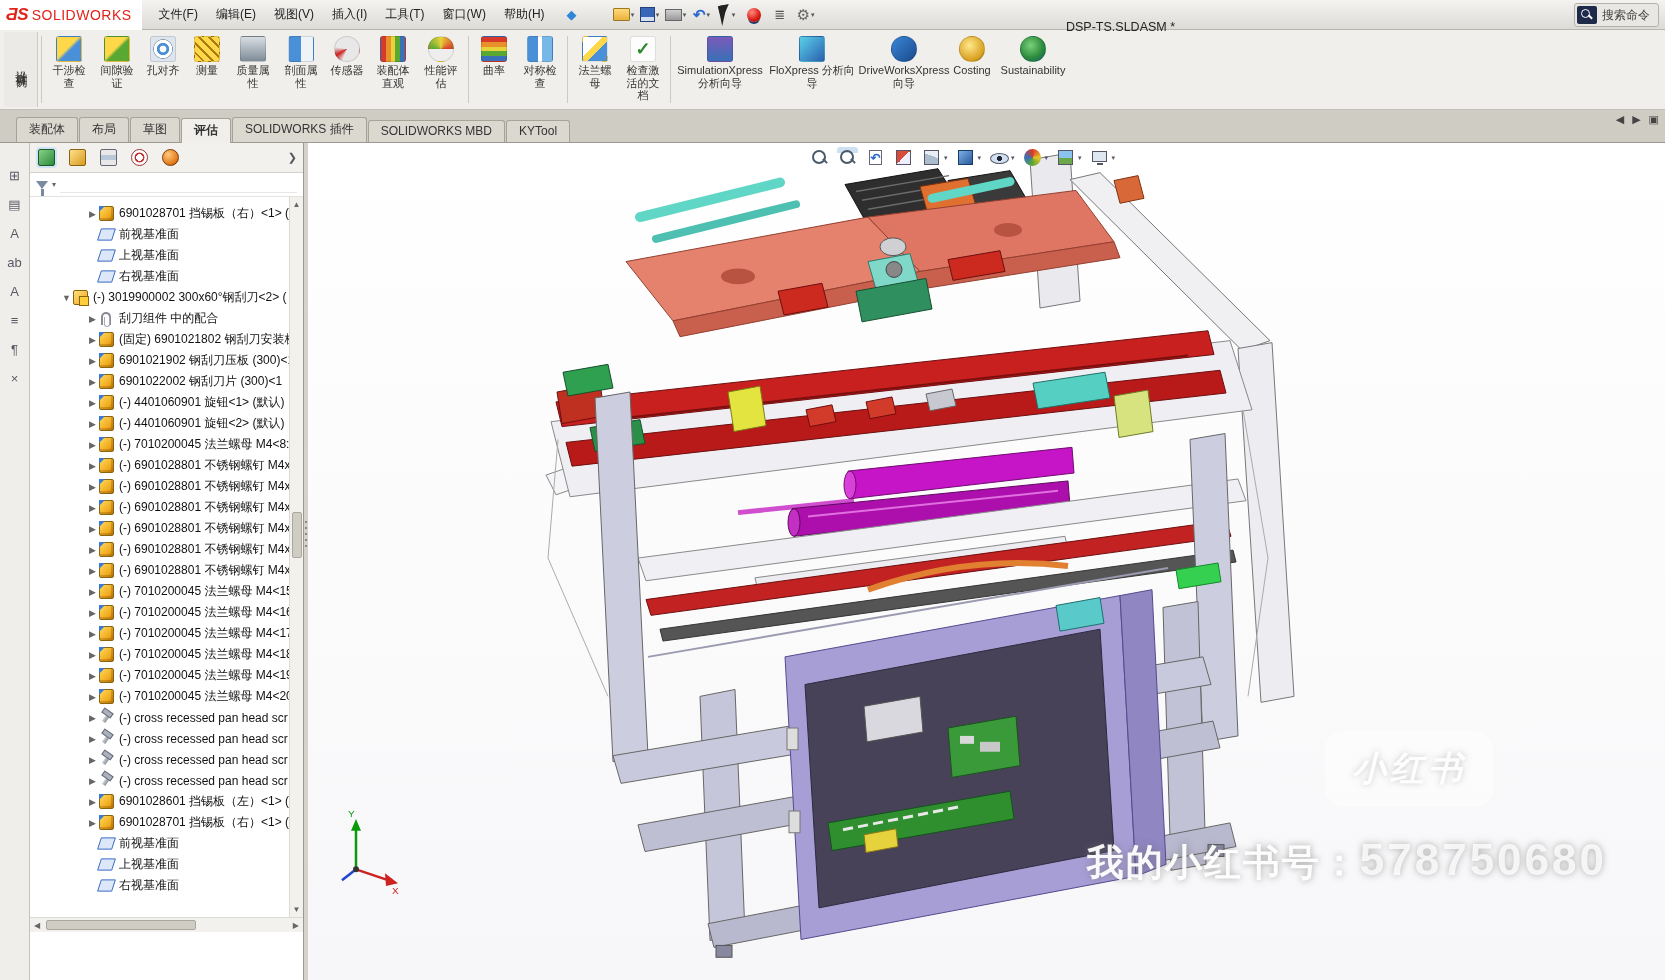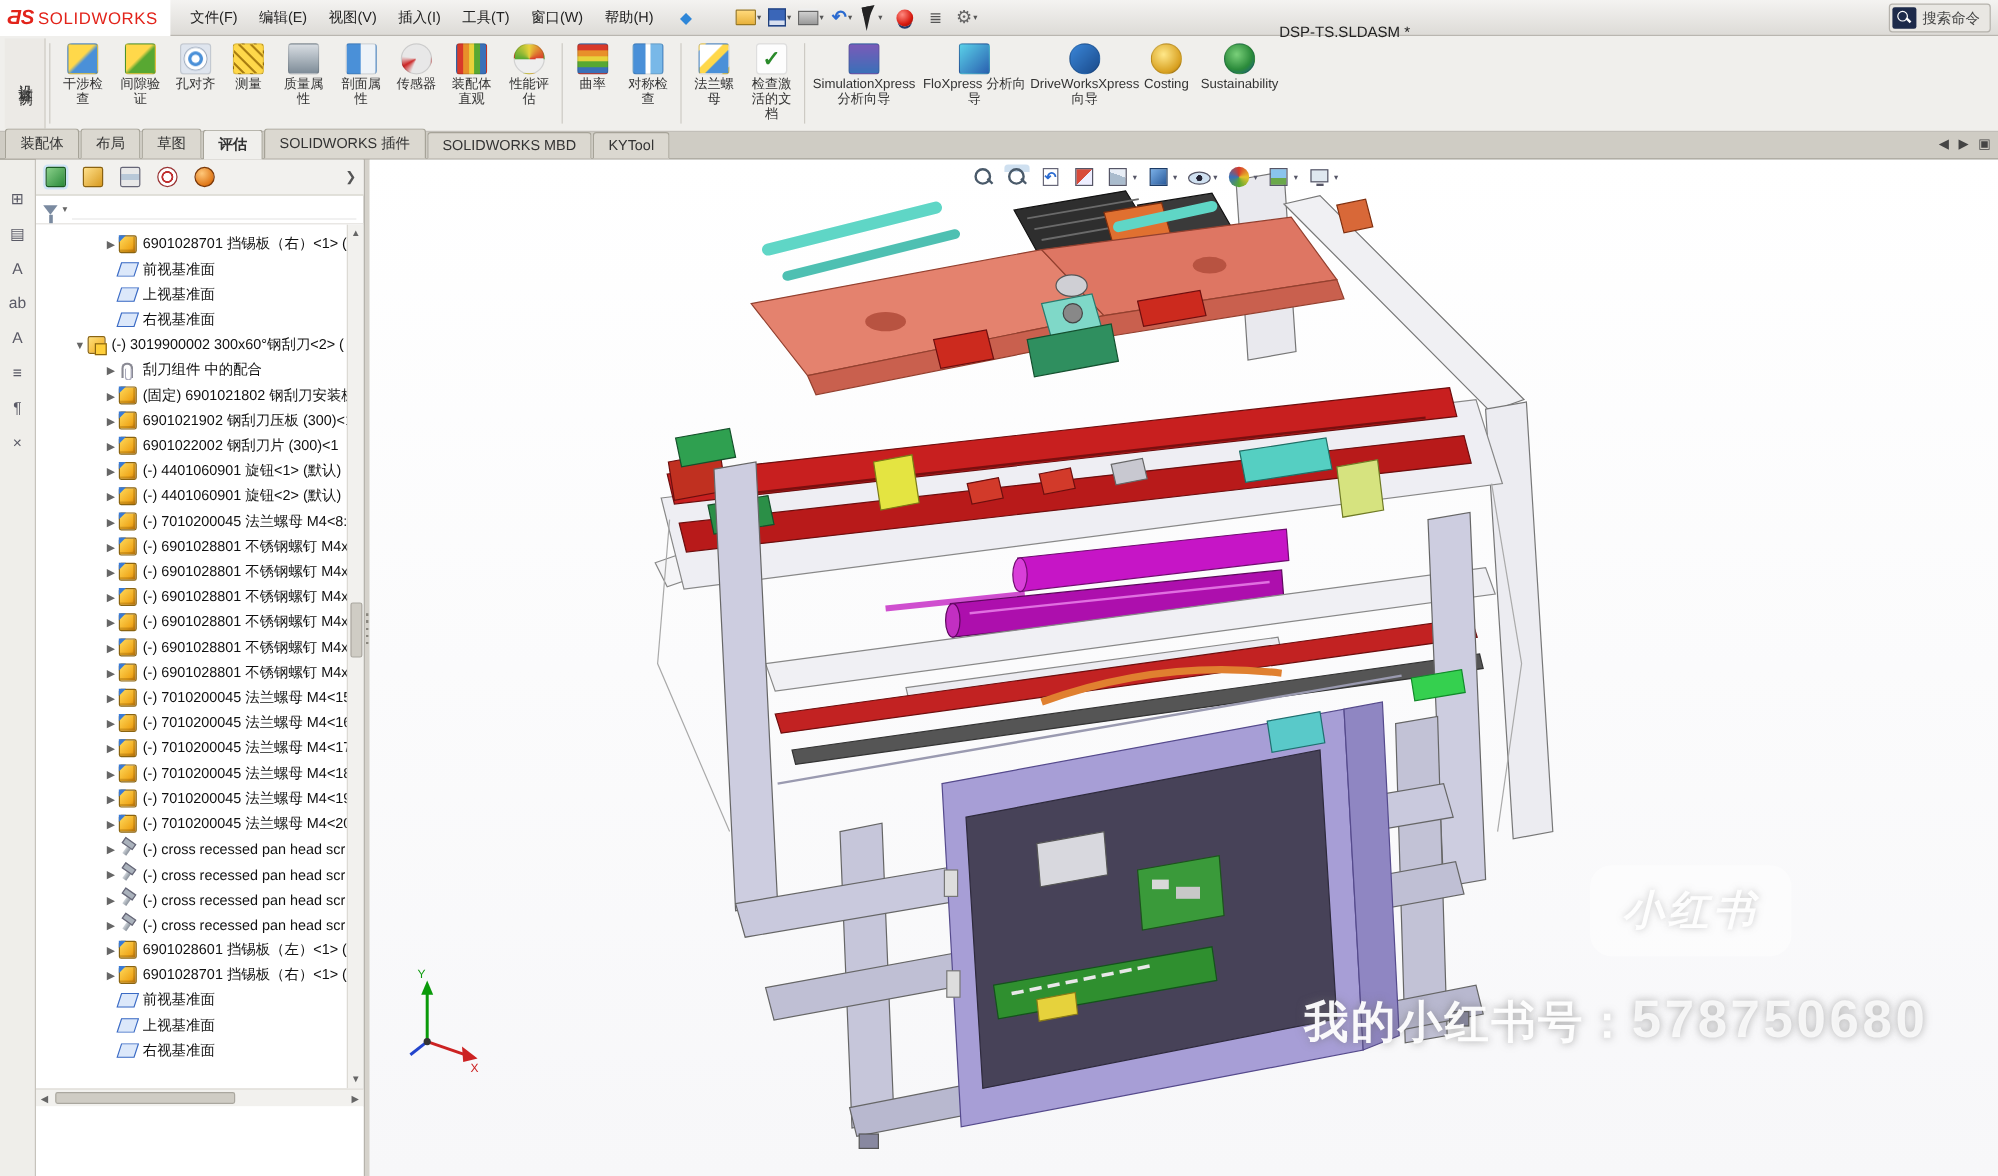--- a/index.html
+++ b/index.html
@@ -58,21 +58,21 @@
   .ri-compare-docs { background:linear-gradient(135deg,#fff 40%,#ffd84a 40% 60%,#4a90d8 60%); }
   .ri-check-active-doc { background:#fdfdfd; position:relative; }
   .ri-check-active-doc::after { content:"✓"; position:absolute; inset:0; display:flex; align-items:center; justify-content:center; color:#2a8a2a; font-weight:bold; font-size:18px; }
   .ri-simulationxpress { background:linear-gradient(180deg,#7a5ab8,#3a70b8); }
   .ri-floxpress { background:linear-gradient(135deg,#5ad0e8,#2a60b0); }
   .ri-driveworksxpress { background:linear-gradient(135deg,#3a86d8,#1a4a8a); border-radius:50% !important; }
   .ri-costing { background:radial-gradient(circle at 40% 35%,#ffe88a,#d8a020 70%,#8a6210); border-radius:50% !important; }
   .ri-sustainability { background:radial-gradient(circle at 40% 35%,#7ad07a,#2a8a3a 60%,#1a5a8a); border-radius:50% !important; }
 
   
-  .tabrow { height:23px; flex:none; background:#cfccc4; display:flex; align-items:flex-end; padding-left:4px; position:relative; border-bottom:1px solid #9c998f; }
+  .tabrow { height:33px; flex:none; background:#cfccc4; display:flex; align-items:flex-end; padding-left:16px; position:relative; border-bottom:1px solid #9c998f; }
   .tab { font-size:12px; color:#333; padding:3px 12px 4px; border:1px solid #a6a398; border-bottom:none; background:#dbd8d0; margin-right:1px; border-radius:3px 3px 0 0; cursor:default; }
   .tab.active { background:#f0efec; font-weight:bold; position:relative; top:1px; }
   .tabrow-right { position:absolute; right:6px; top:3px; display:flex; gap:8px; align-items:center; }
   .tabrow-right .sq { font-size:11px; color:#444; }
 
   
   .main { flex:1; display:flex; min-height:0; }
 
   .left-strip { width:30px; flex:none; background:#efeeea; border-right:1px solid #c6c3bc; display:flex; flex-direction:column; align-items:center; padding-top:22px; gap:9px; }
   .lsi { width:22px; height:20px; display:flex; align-items:center; justify-content:center; font-size:13px; color:#5a5a66; border-radius:2px; }

